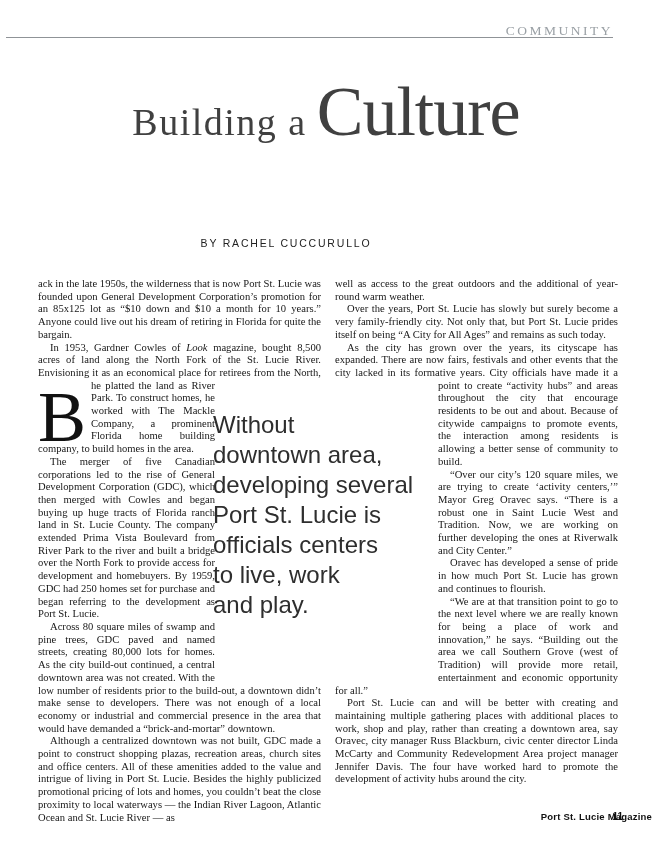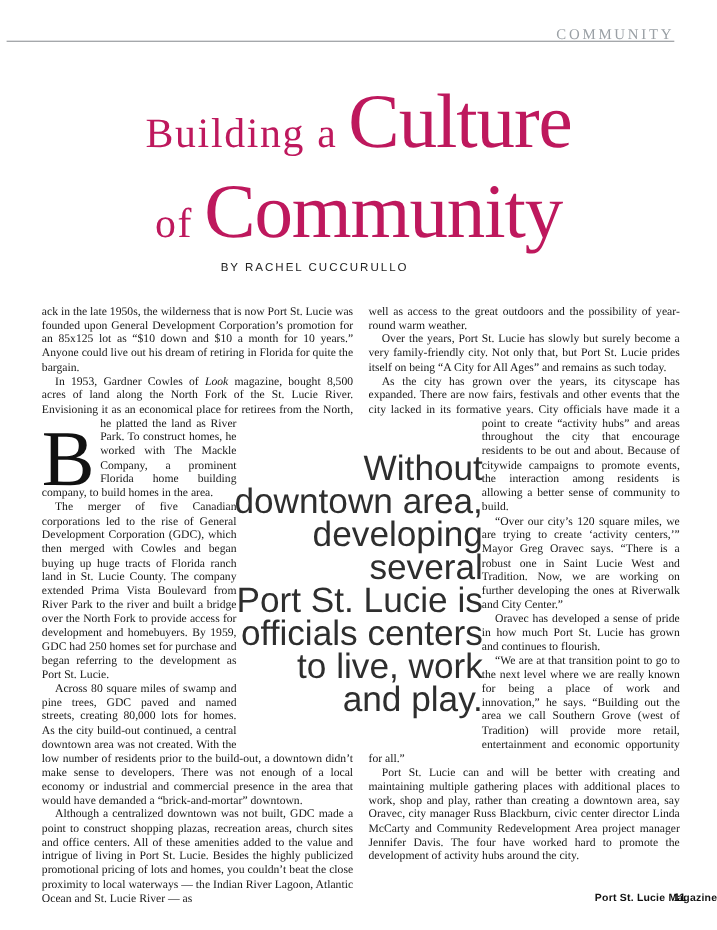--- a/index.html
+++ b/index.html
@@ -14,21 +14,21 @@
     font-family:"Liberation Serif", serif;
     font-size:13.5px; letter-spacing:2.5px; color:#9aa0a5;
   }
   .header-rule {
     position:absolute; top:37px; left:6px; width:607px; height:1px;
     background:#8f9397;
   }
   
   .title-block {
     position:absolute; top:80px; left:0; width:652px;
-    text-align:center; color:#be185d;
+    text-align:center; color:#404040;
   }
   .title-line { line-height:63px; white-space:nowrap; }
   .t-small { font-size:38px; letter-spacing:1.5px; }
   .t-big   { font-size:70px; letter-spacing:-1px; }
   .t-gap   { display:inline-block; width:10px; }
   
   .byline {
     position:absolute; top:237px; left:0; width:572px; text-align:center;
     font-family:"Liberation Sans", sans-serif;
     font-size:10.5px; letter-spacing:1.8px; color:#222222;
@@ -47,23 +47,23 @@
     float:left; height:51px; line-height:51px; font-size:72px;
     padding-right:5px; color:#111111;
   }
   .wrap-push-r { float:right; width:0;     height:114px; }
   .wrap-box-r  { float:right; clear:right; width:106px; height:287px; }
   .wrap-push-l { float:left;  width:0;     height:114px; }
   .wrap-box-l  { float:left;  clear:left;  width:103px; height:287px; }
   
   .pull-quote {
     position:absolute; left:175px; top:132px; width:226px;
-    text-align:right;
+    text-align:left;
     font-family:"Liberation Sans", sans-serif;
-    font-weight:300; font-size:32px; line-height:30px; color:#2e2e2e;
+    font-weight:300; font-size:24px; line-height:30px; color:#2e2e2e;
   }
   .continuation { font-size:10.6px; letter-spacing:-1px; }
   
   .footer {
     position:absolute; top:811px; left:0; width:652px; height:16px;
     font-family:"Liberation Sans", sans-serif; color:#111111;
   }
   .footer-mag {
     position:absolute; left:0; right:0; text-align:right;
     font-weight:bold; font-size:9.5px; letter-spacing:0.2px;
@@ -77,41 +77,40 @@
 </head>
 <body>
 
 <div class="page">
 
   <div class="section-label">COMMUNITY</div>
   <div class="header-rule"></div>
 
   <div class="title-block">
     <div class="title-line"><span class="t-small">Building a</span><span class="t-gap"></span><span class="t-big">Culture</span></div>
-    <div class="title-line"><span class="t-small">of</span><span class="t-gap"></span><span class="t-big">Community</span></div>
   </div>
 
   <div class="byline">BY RACHEL CUCCURULLO</div>
 
   <div class="body">
 
     <div class="col col-left">
       <div class="wrap-push-r"></div>
       <div class="wrap-box-r"></div>
       <p class="no-indent"><span class="dropcap">B</span><span>ack in the late 1950s, the wilderness that is now Port St. Lucie was founded upon General Development Corporation’s promotion for an 85x125 lot as “$10 down and $10 a month for 10 years.” Anyone could live out his dream of retiring in Florida for quite the bargain.</span></p>
       <p><span>In 1953, Gardner Cowles of </span><em>Look</em><span> magazine, bought 8,500 acres of land along the North Fork of the St. Lucie River. Envisioning it as an economical place for retirees from the North, he platted the land as River Park. To construct homes, he worked with The Mackle Company, a prominent Florida home building company, to build homes in the area.</span></p>
       <p>The merger of five Canadian corporations led to the rise of General Development Corporation (GDC), which then merged with Cowles and began buying up huge tracts of Florida ranch land in St. Lucie County. The company extended Prima Vista Boulevard from River Park to the river and built a bridge over the North Fork to provide access for development and homebuyers. By 1959, GDC had 250 homes set for purchase and began referring to the development as Port St. Lucie.</p>
       <p>Across 80 square miles of swamp and pine trees, GDC paved and named streets, creating 80,000 lots for homes. As the city build-out continued, a central downtown area was not created. With the low number of residents prior to the build-out, a downtown didn’t make sense to developers. There was not enough of a local economy or industrial and commercial presence in the area that would have demanded a “brick-and-mortar” downtown.</p>
       <p>Although a centralized downtown was not built, GDC made a point to construct shopping plazas, recreation areas, church sites and office centers. All of these amenities added to the value and intrigue of living in Port St. Lucie. Besides the highly publicized promotional pricing of lots and homes, you couldn’t beat the close proximity to local waterways — the Indian River Lagoon, Atlantic Ocean and St. Lucie River — as</p>
     </div>
 
     <div class="col col-right">
       <div class="wrap-push-l"></div>
       <div class="wrap-box-l"></div>
-      <p class="no-indent">well as access to the great outdoors and the possibility of year-round warm weather.</p>
+      <p class="no-indent">well as access to the great outdoors and the additional of year-round warm weather.</p>
       <p>Over the years, Port St. Lucie has slowly but surely become a very family-friendly city. Not only that, but Port St. Lucie prides itself on being “A City for All Ages” and remains as such today.</p>
       <p>As the city has grown over the years, its cityscape has expanded. There are now fairs, festivals and other events that the city lacked in its formative years. City officials have made it a point to create “activity hubs” and areas throughout the city that encourage residents to be out and about. Because of citywide campaigns to promote events, the interaction among residents is allowing a better sense of community to build.</p>
       <p>“Over our city’s 120 square miles, we are trying to create ‘activity centers,’” Mayor Greg Oravec says. “There is a robust one in Saint Lucie West and Tradition. Now, we are working on further developing the ones at Riverwalk and City Center.”</p>
       <p>Oravec has developed a sense of pride in how much Port St. Lucie has grown and continues to flourish.</p>
       <p>“We are at that transition point to go to the next level where we are really known for being a place of work and innovation,” he says. “Building out the area we call Southern Grove (west of Tradition) will provide more retail, entertainment and economic opportunity for all.”</p>
       <p>Port St. Lucie can and will be better with creating and maintaining multiple gathering places with additional places to work, shop and play, rather than creating a downtown area, say Oravec, city manager Russ Blackburn, civic center director Linda McCarty and Community Redevelopment Area project manager Jennifer Davis. The four have worked hard to promote the development of activity hubs around the city.</p>
     </div>
 
     <div class="pull-quote">
       <div>Without</div>

